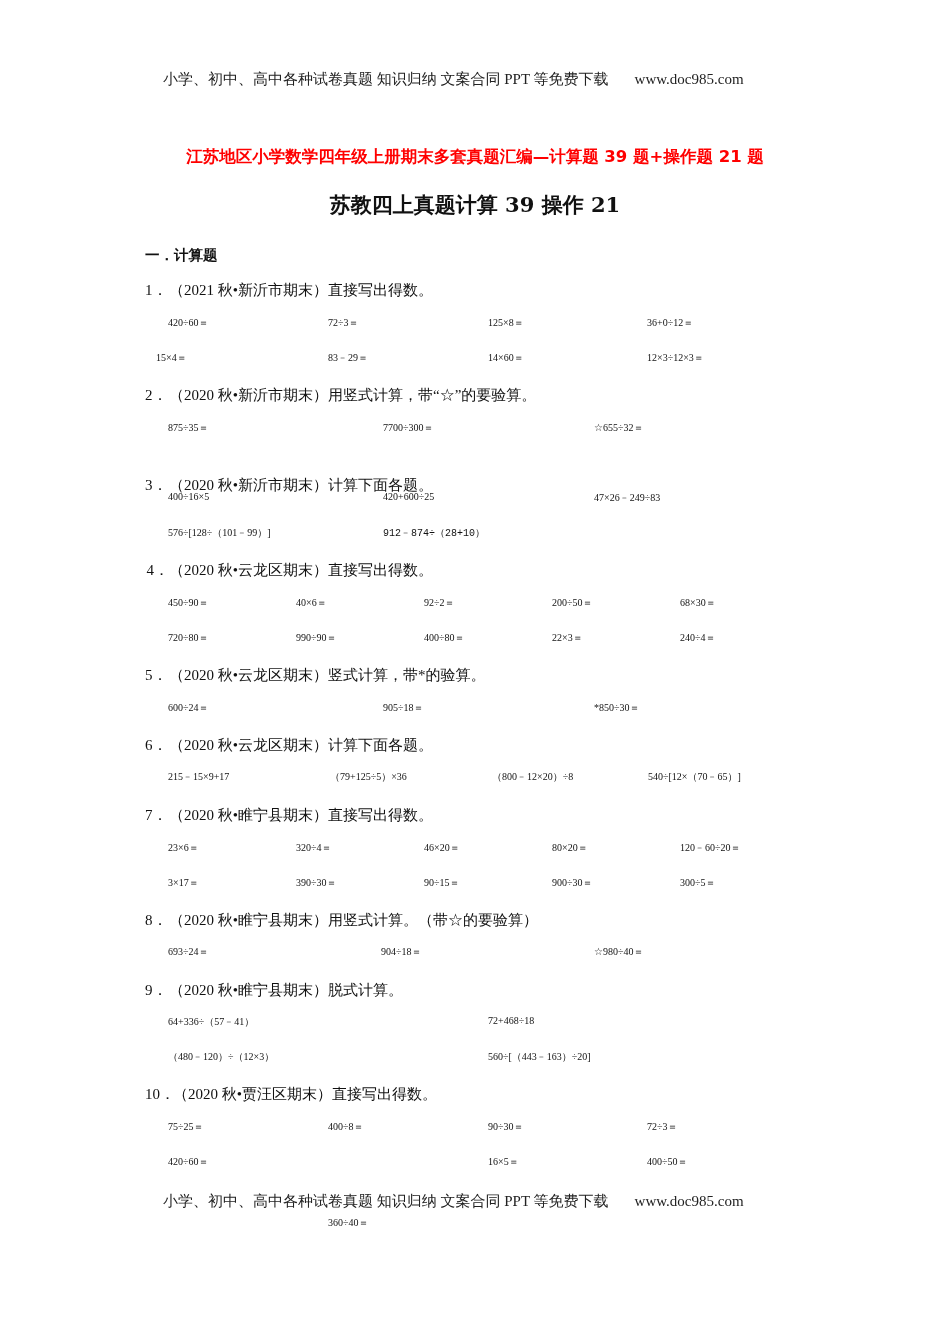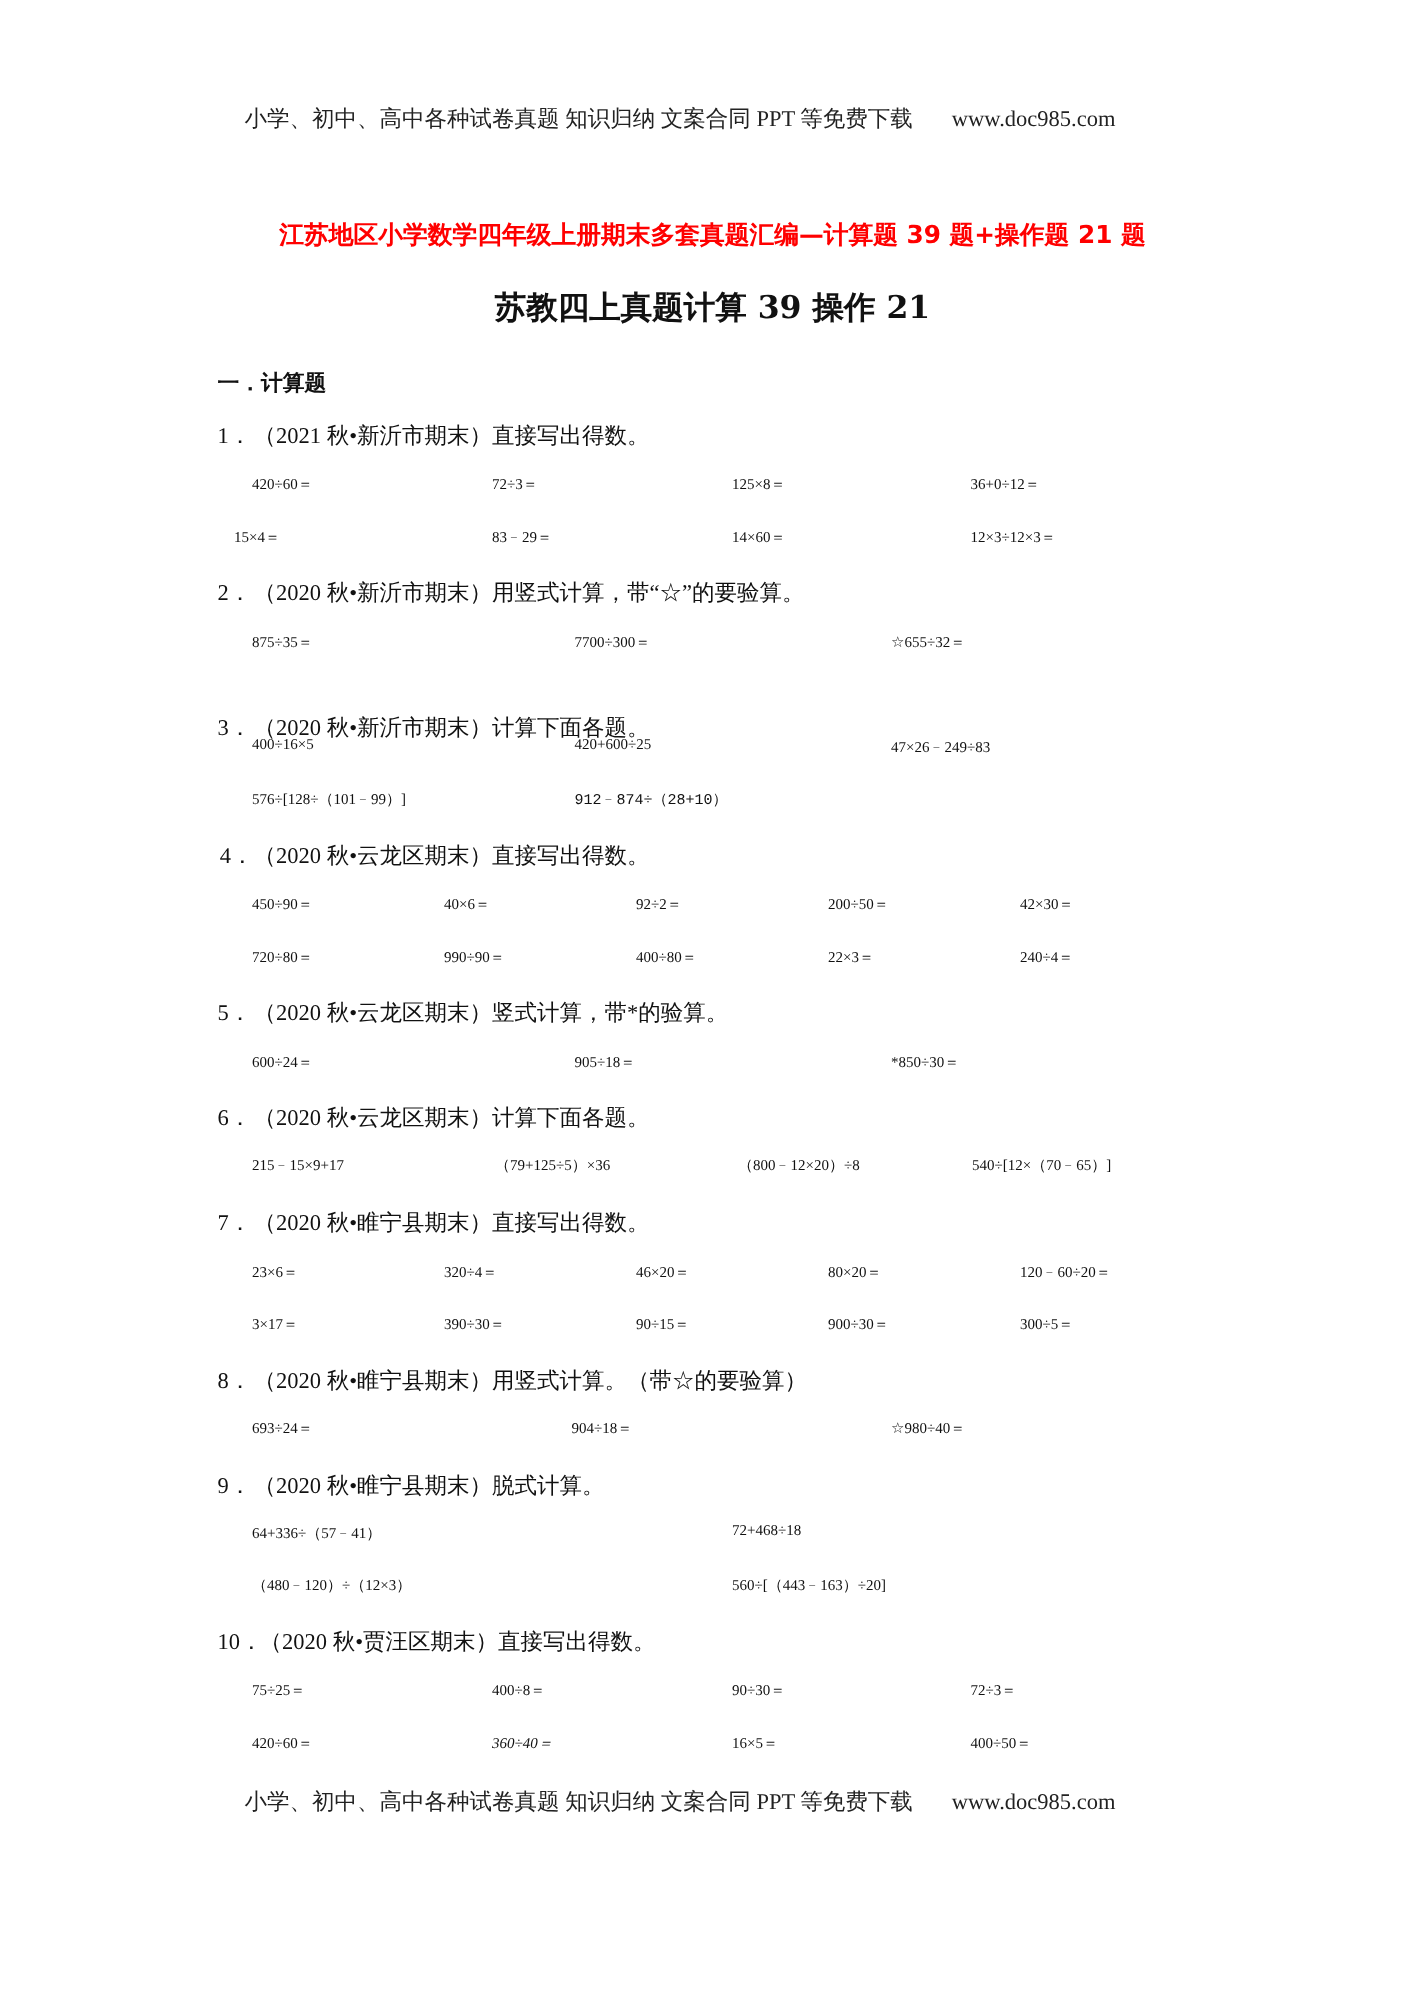--- a/index.html
+++ b/index.html
@@ -48,21 +48,21 @@
 <div class="abs item" style="left:383px; top:491px;">420+600÷25</div>
 <div class="abs item" style="left:594px; top:491px;">47×26﹣249÷83</div>
 <div class="abs item" style="left:168px; top:526px;">576÷[128÷（101﹣99）]</div>
 <div class="abs item" style="left:383px; top:526px;font-family:Liberation Mono, monospace;">912﹣874÷（28+10）</div>
 
 <div class="abs q" style="top:561px;text-align:right;"><span class="num">4．</span><span>（2020 秋•云龙区期末）直接写出得数。</span></div>
 <div class="abs item" style="left:168px; top:596px;">450÷90＝</div>
 <div class="abs item" style="left:296px; top:596px;">40×6＝</div>
 <div class="abs item" style="left:424px; top:596px;">92÷2＝</div>
 <div class="abs item" style="left:552px; top:596px;">200÷50＝</div>
-<div class="abs item" style="left:680px; top:596px;">42×30＝</div>
+<div class="abs item" style="left:680px; top:596px;">68×30＝</div>
 <div class="abs item" style="left:168px; top:631px;">720÷80＝</div>
 <div class="abs item" style="left:296px; top:631px;">990÷90＝</div>
 <div class="abs item" style="left:424px; top:631px;">400÷80＝</div>
 <div class="abs item" style="left:552px; top:631px;">22×3＝</div>
 <div class="abs item" style="left:680px; top:631px;">240÷4＝</div>
 
 <div class="abs q" style="top:666px;"><span class="num">5．</span><span>（2020 秋•云龙区期末）竖式计算，带*的验算。</span></div>
 <div class="abs item" style="left:168px; top:701px;">600÷24＝</div>
 <div class="abs item" style="left:383px; top:701px;">905÷18＝</div>
 <div class="abs item" style="left:594px; top:701px;">*850÷30＝</div>
@@ -95,19 +95,19 @@
 <div class="abs item" style="left:488px; top:1015px;">72+468÷18</div>
 <div class="abs item" style="left:168px; top:1050px;">（480﹣120）÷（12×3）</div>
 <div class="abs item" style="left:488px; top:1050px;">560÷[（443﹣163）÷20]</div>
 
 <div class="abs q" style="top:1085px;"><span class="num" style="width:28px;">10．</span><span>（2020 秋•贾汪区期末）直接写出得数。</span></div>
 <div class="abs item" style="left:168px; top:1120px;">75÷25＝</div>
 <div class="abs item" style="left:328px; top:1120px;">400÷8＝</div>
 <div class="abs item" style="left:488px; top:1120px;">90÷30＝</div>
 <div class="abs item" style="left:647px; top:1120px;">72÷3＝</div>
 <div class="abs item" style="left:168px; top:1155px;">420÷60＝</div>
-<div class="abs item" style="left:328px; top:1155px;font-style:italic;">360÷40＝</div>
+<div class="abs item" style="left:328px; top:1216px;">360÷40＝</div>
 <div class="abs item" style="left:488px; top:1155px;">16×5＝</div>
 <div class="abs item" style="left:647px; top:1155px;">400÷50＝</div>
 
 <div class="abs hdr" style="left:163px; top:1192px;">
   <span>小学、初中、高中各种试卷真题  知识归纳  文案合同  PPT 等免费下载</span><span class="url">www.doc985.com</span>
 </div>
 
 </body></html>

